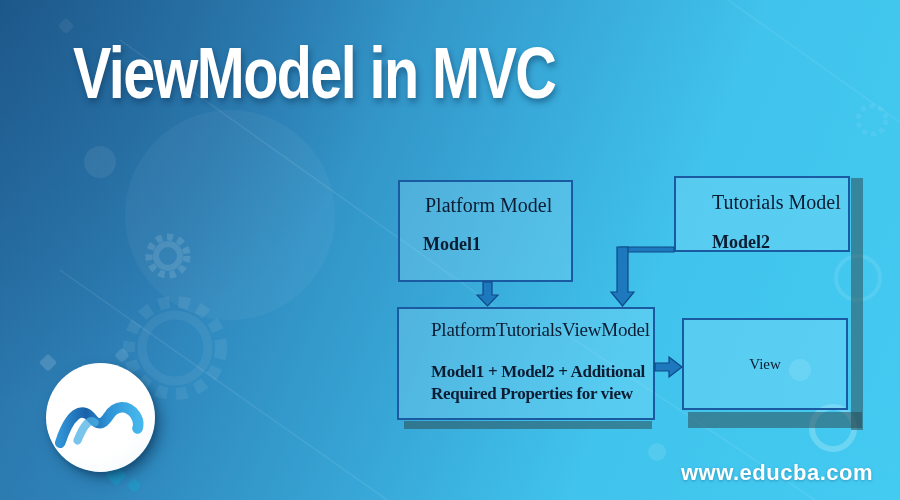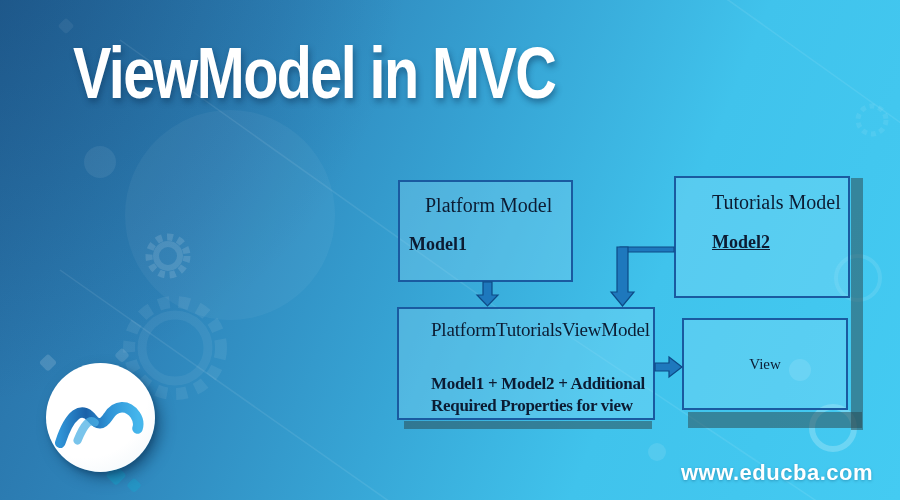--- a/index.html
+++ b/index.html
@@ -26,27 +26,27 @@
   .sh-view{left:688px;top:412px;width:174px;height:16px;}
   .box{
     position:absolute;box-sizing:border-box;
     border:2px solid #1a5aa0;background:rgba(150,228,252,.28);
     color:#0c1c33;font-family:"Liberation Serif",serif;z-index:3;
   }
   .box-title{font-size:20px;white-space:nowrap;}
   .box-model{font-weight:bold;font-size:18px;white-space:nowrap;}
   .b-platform{left:398px;top:180px;width:175px;height:102px;}
   .b-platform .box-title{margin:12px 0 0 25px;}
-  .b-platform .box-model{margin:17px 0 0 9px;}
-  .b-tutorials{left:674px;top:176px;width:176px;height:122px;}
+  .b-platform .box-model{margin:17px 0 0 23px;}
+  .b-tutorials{left:674px;top:176px;width:176px;height:76px;}
   .b-tutorials .box-title{margin:13px 0 0 36px;}
-  .b-tutorials .box-model{margin:18px 0 0 36px;text-decoration:underline;}
+  .b-tutorials .box-model{margin:18px 0 0 36px;}
   .b-viewmodel{left:397px;top:307px;width:258px;height:113px;padding-left:6px;}
   .b-viewmodel .box-title{margin:10px 0 0 26px;font-size:19px;letter-spacing:-.2px;}
-  .b-viewmodel .box-model{margin:32px 0 0 26px;font-size:17px;letter-spacing:-.3px;line-height:1.3;}
+  .b-viewmodel .box-model{margin:20px 0 0 26px;font-size:17px;letter-spacing:-.3px;line-height:1.3;}
   .b-view{left:682px;top:318px;width:166px;height:92px;display:flex;align-items:center;justify-content:center;}
   .b-view .box-title{font-size:15px;margin:0;}
   .arrows{position:absolute;left:0;top:0;width:900px;height:500px;z-index:4;pointer-events:none;}
   
   .logo{
     position:absolute;left:46px;top:363px;width:109px;height:109px;border-radius:50%;z-index:6;
     background:radial-gradient(circle at 36% 30%,#ffffff 60%,#eef5f9 100%);
     box-shadow:6px 7px 14px rgba(10,50,85,.5),2px 3px 4px rgba(10,50,85,.3);
   }
   .logo svg{position:absolute;left:9px;top:37px;}

